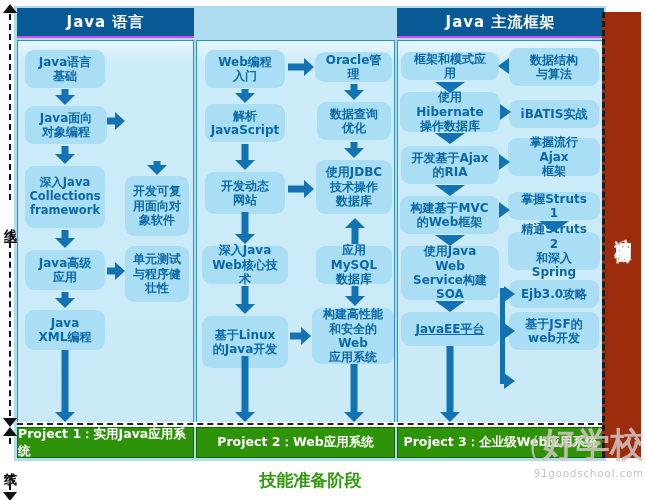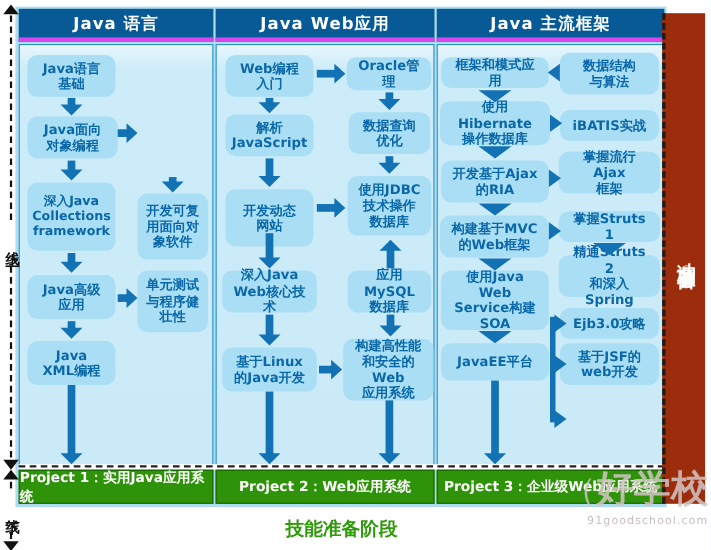--- a/index.html
+++ b/index.html
@@ -2,21 +2,21 @@
 <html><head>
 <meta charset="utf-8">
 <style>
   html,body{margin:0;padding:0;background:#fff;}
   .stage{position:relative;width:646px;height:500px;background:#fff;overflow:hidden;
          font-family:"DejaVu Sans","Liberation Sans",sans-serif;}
   
   .frame{position:absolute;left:14px;top:6px;width:592px;height:455px;background:#aeddf1;}
   .hdr{position:absolute;top:8px;height:30px;background:#075a96;color:#fff;font-size:15px;
        font-weight:bold;display:flex;align-items:center;justify-content:center;letter-spacing:1px;
-       border-bottom:4px solid #d946ef;box-sizing:border-box;}
+       border-bottom:2px solid #d946ef;box-sizing:border-box;}
   .panel{position:absolute;top:40px;height:384px;background:linear-gradient(#e7f6fd,#cdecf9 22px,#cbeaf8);
          border:1px solid #2f93c9;box-sizing:border-box;}
   
   .bx{position:absolute;background:#a9def4;border-radius:9px;color:#0a68a8;font-weight:bold;
       font-size:12px;line-height:1.2;display:flex;align-items:center;justify-content:center;
       text-align:center;white-space:pre-line;padding:8px;box-sizing:border-box;}
   
   .ad,.au{position:absolute;width:20px;}
   .ad::before{content:"";position:absolute;left:50%;transform:translateX(-50%);top:0;bottom:9px;width:7px;background:#1272b4;}
   .ad::after{content:"";position:absolute;left:50%;transform:translateX(-50%);bottom:0;width:0;height:0;
@@ -62,21 +62,20 @@
   .wm-site{font-size:10px;letter-spacing:1px;color:rgba(198,186,186,0.95);line-height:16px;}
 </style>
 </head>
 <body>
 
 <div class="stage">
 
   <div class="frame"></div>
 
   <div class="hdr" style="left:17px;width:177px;">Java 语言</div>
-  <div class="hdr" style="left:196px;width:199px;">Java Web应用</div>
   <div class="hdr" style="left:397px;width:207px;">Java 主流框架</div>
 
   <div class="panel" style="left:17px;width:177px;"></div>
   <div class="panel" style="left:196px;width:199px;"></div>
   <div class="panel" style="left:397px;width:207px;"></div>
 
   <div class="bx" style="left:25px;top:50px;width:80px;height:38px;">Java语言
 基础</div>
   <div class="bx" style="left:25px;top:106px;width:82px;height:38px;">Java面向
 对象编程</div>
@@ -103,30 +102,30 @@
   <div class="ad" style="left:55px;top:292px;height:16px;"></div>
   <div class="ad" style="left:55px;top:350px;height:72px;"></div>
 
   <div class="bx" style="left:205px;top:50px;width:80px;height:38px;">Web编程
 入门</div>
   <div class="bx" style="left:315px;top:52px;width:77px;height:30px;">Oracle管理</div>
   <div class="bx" style="left:205px;top:104px;width:80px;height:38px;">解析
 JavaScript</div>
   <div class="bx" style="left:317px;top:102px;width:74px;height:38px;">数据查询
 优化</div>
-  <div class="bx" style="left:205px;top:172px;width:80px;height:52px;">开发动态
+  <div class="bx" style="left:205px;top:172px;width:80px;height:42px;">开发动态
 网站</div>
   <div class="bx" style="left:316px;top:160px;width:76px;height:54px;">使用JDBC
 技术操作
 数据库</div>
   <div class="bx" style="left:202px;top:246px;width:86px;height:38px;">深入Java
 Web核心技术</div>
   <div class="bx" style="left:316px;top:246px;width:76px;height:38px;">应用MySQL
 数据库</div>
-  <div class="bx" style="left:202px;top:316px;width:86px;height:40px;">基于Linux
+  <div class="bx" style="left:202px;top:316px;width:86px;height:52px;">基于Linux
 的Java开发</div>
   <div class="bx" style="left:312px;top:308px;width:82px;height:56px;">构建高性能
 和安全的Web
 应用系统</div>
 
   <div class="ar" style="left:288px;top:58px;width:26px;"></div>
   <div class="ad" style="left:235px;top:89px;height:14px;"></div>
   <div class="ad" style="left:344px;top:84px;height:16px;"></div>
   <div class="ad" style="left:235px;top:144px;height:26px;"></div>
   <div class="ad" style="left:344px;top:142px;height:16px;"></div>
@@ -150,21 +149,21 @@
   <div class="bx" style="left:508px;top:138px;width:92px;height:38px;">掌握流行Ajax
 框架</div>
   <div class="bx" style="left:400px;top:196px;width:99px;height:38px;">构建基于MVC
 的Web框架</div>
   <div class="bx" style="left:508px;top:192px;width:92px;height:28px;">掌握Struts 1</div>
   <div class="bx" style="left:508px;top:232px;width:92px;height:38px;">精通Struts 2
 和深入Spring</div>
   <div class="bx" style="left:401px;top:246px;width:98px;height:54px;">使用Java Web
 Service构建
 SOA</div>
-  <div class="bx" style="left:401px;top:312px;width:98px;height:34px;">JavaEE平台</div>
+  <div class="bx" style="left:401px;top:312px;width:98px;height:34px;text-decoration:underline;">JavaEE平台</div>
   <div class="bx" style="left:509px;top:280px;width:90px;height:28px;">Ejb3.0攻略</div>
   <div class="bx" style="left:509px;top:312px;width:90px;height:38px;">基于JSF的
 web开发</div>
 
   <div class="tri-l" style="left:498px;top:58px;"></div>
   <div class="tri-d" style="left:435px;top:82px;"></div>
   <div class="tri-r" style="left:500px;top:104px;"></div>
   <div class="tri-d" style="left:435px;top:133px;"></div>
   <div class="tri-r" style="left:499px;top:154px;"></div>
   <div class="tri-d" style="left:435px;top:185px;"></div>

